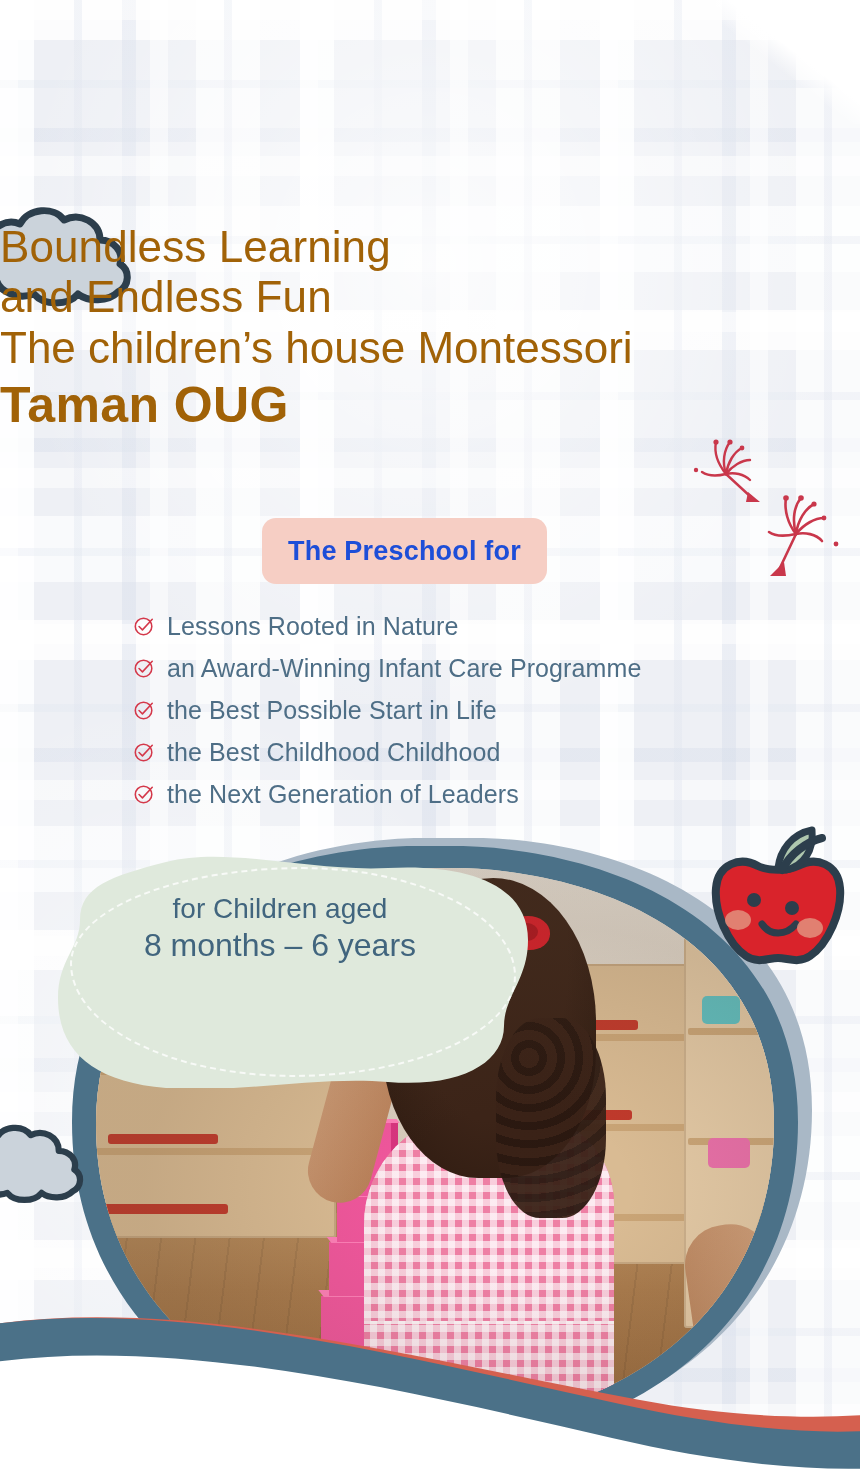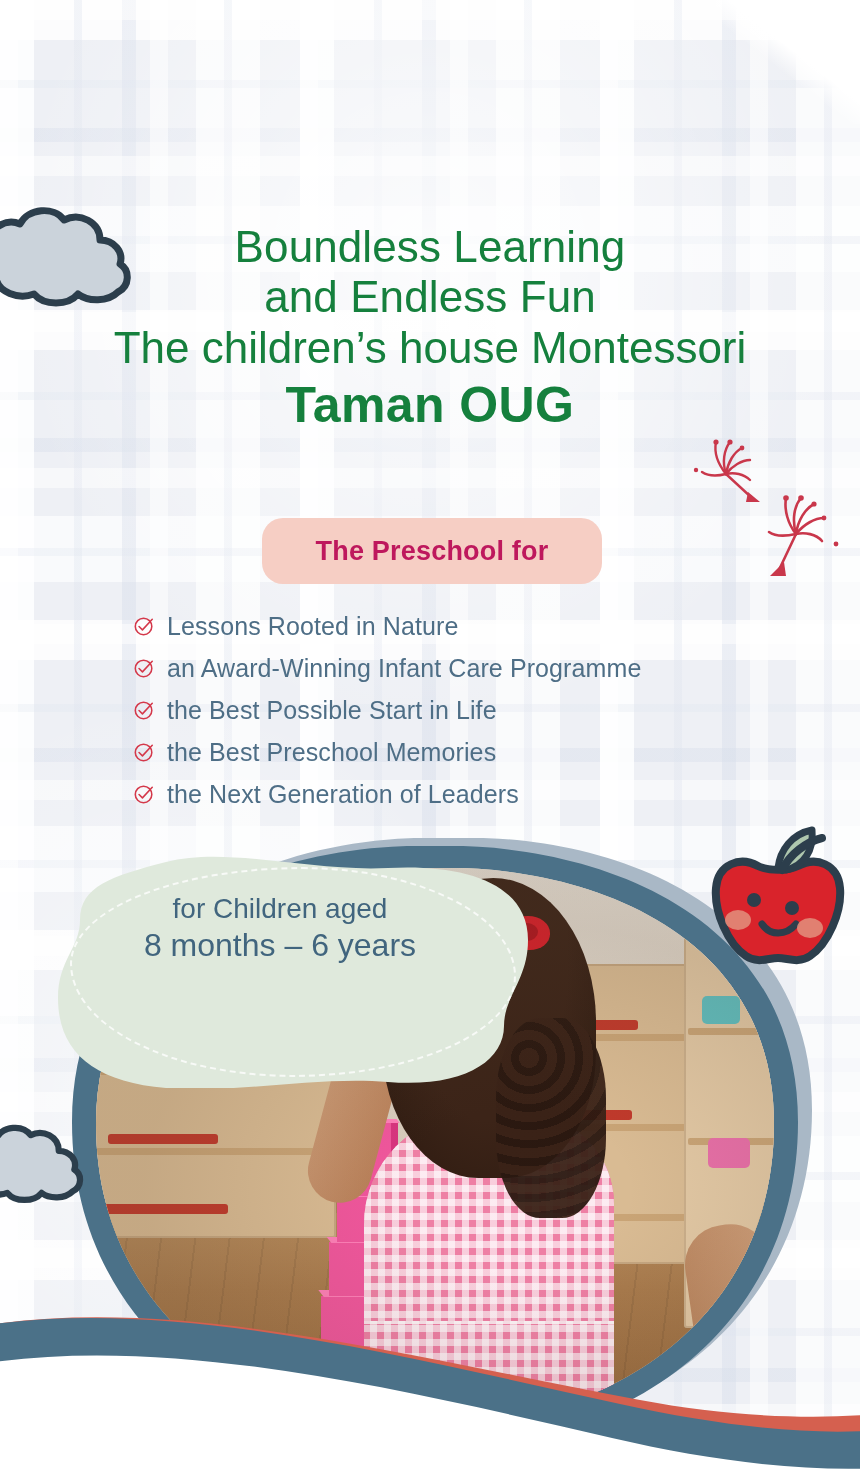--- a/index.html
+++ b/index.html
@@ -46,37 +46,36 @@
     width:150px;height:130px;
     background:linear-gradient(218deg, #ffffff 0 46%, rgba(255,255,255,0) 58%);
   }
 
   
   .deco{position:absolute;inset:0;width:860px;height:1472px;pointer-events:none;}
 
   
   .headline{
     position:absolute;top:222px;left:0;right:0;
-    text-align:center;
-    color:#15803d;
+    color:#a16207;
     line-height:1.14;
   }
   .hl-1{font-size:44px;font-weight:400;letter-spacing:.1px;}
   .hl-2{font-size:44px;font-weight:400;letter-spacing:.1px;}
   .hl-3{font-size:44px;font-weight:400;letter-spacing:0;margin-top:1px;}
   .hl-4{font-size:50px;font-weight:700;letter-spacing:.4px;margin-top:4px;}
 
   
   .badge{
     position:absolute;left:262px;top:518px;
-    width:340px;height:66px;
+    width:285px;height:66px;
     background:#F6CEC4;
-    border-radius:21px;
+    border-radius:14px;
     display:flex;align-items:center;justify-content:center;
-    color:#be185d;font-size:27px;font-weight:700;letter-spacing:.2px;
+    color:#1d4ed8;font-size:27px;font-weight:700;letter-spacing:.2px;
   }
 
   
   .bullets{
     position:absolute;left:133px;top:609px;
     display:flex;flex-direction:column;gap:8px;
   }
   .bullet{display:flex;align-items:center;gap:12px;height:34px;}
   .bullet .chk{flex:0 0 auto;width:22px;height:22px;display:block;}
   .bullet .txt{
@@ -387,21 +386,21 @@
         <path d="M6.6,12.6 L10.3,16.2 L21,4.6" fill="none" stroke="#D4384A" stroke-width="1.7" stroke-linecap="round" stroke-linejoin="round"></path>
       </svg>
       <span class="txt">the Best Possible Start in Life</span>
     </div>
 
     <div class="bullet">
       <svg class="chk" viewBox="0 0 24 24">
         <circle cx="11.5" cy="12.5" r="9" fill="none" stroke="#D4384A" stroke-width="1.7"></circle>
         <path d="M6.6,12.6 L10.3,16.2 L21,4.6" fill="none" stroke="#D4384A" stroke-width="1.7" stroke-linecap="round" stroke-linejoin="round"></path>
       </svg>
-      <span class="txt">the Best Preschool Memories</span>
+      <span class="txt">the Best Childhood Childhood</span>
     </div>
 
     <div class="bullet">
       <svg class="chk" viewBox="0 0 24 24">
         <circle cx="11.5" cy="12.5" r="9" fill="none" stroke="#D4384A" stroke-width="1.7"></circle>
         <path d="M6.6,12.6 L10.3,16.2 L21,4.6" fill="none" stroke="#D4384A" stroke-width="1.7" stroke-linecap="round" stroke-linejoin="round"></path>
       </svg>
       <span class="txt">the Next Generation of Leaders</span>
     </div>
   </div>

